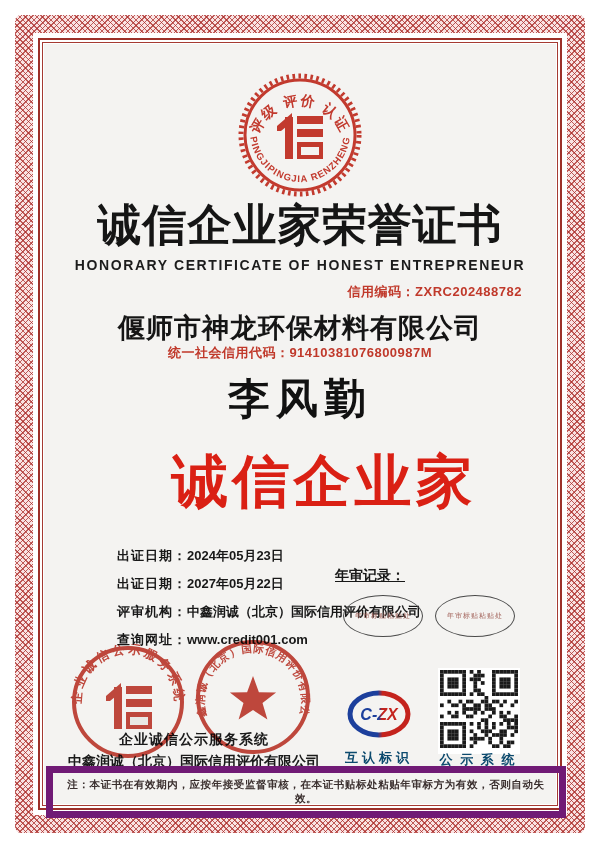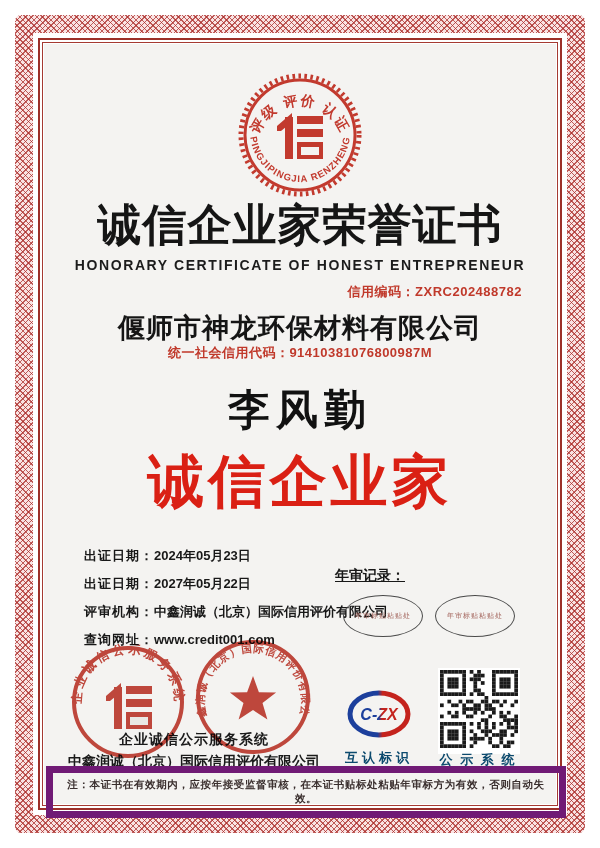--- a/index.html
+++ b/index.html
@@ -20,26 +20,26 @@
   .abs{position:absolute;}
   .center-x{left:50%;transform:translateX(-50%);}
 
   
   .title{width:100%;text-align:center;font-size:44px;font-weight:bold;color:#151515;letter-spacing:1px;white-space:nowrap;}
   .subtitle{width:100%;text-align:center;font-size:14px;font-weight:bold;color:#1c1c1c;letter-spacing:1.6px;white-space:nowrap;}
   .credit-code{font-size:13px;font-weight:bold;color:#c0392b;letter-spacing:.5px;}
   .company{width:100%;text-align:center;font-size:27px;font-weight:bold;color:#151515;letter-spacing:1px;}
   .uscc{width:100%;text-align:center;font-size:13px;font-weight:bold;color:#c0392b;letter-spacing:.5px;}
   .holder{width:100%;text-align:center;font-size:42px;font-weight:bold;color:#111;letter-spacing:6px;}
-  .honor{width:100%;text-align:center;font-size:57px;font-weight:bold;color:#da2014;letter-spacing:4px;}
+  .honor{width:100%;text-align:center;font-size:57px;font-weight:bold;color:#da2014;letter-spacing:4px;padding-left:24px;}
 
   
   .fields{font-size:13px;color:#181818;font-weight:bold;}
   .fields .row{margin-bottom:10px;white-space:nowrap;}
-  .fields .lab{letter-spacing:1px;}
+  .fields .lab{letter-spacing:1px;margin-left:33px;}
 
   .review-label{font-size:14px;font-weight:bold;color:#181818;}
   .sticker{width:78px;height:40px;border:1.5px solid #4a4a4a;border-radius:50%;
     display:flex;align-items:center;justify-content:center;background:transparent;}
   .sticker span{font-size:7px;color:#a4665e;letter-spacing:1px;}
 
   
   .org-line1{width:300px;text-align:center;font-size:14px;font-weight:bold;color:#1a1a1a;letter-spacing:1px;}
   .org-line2{width:340px;text-align:center;font-size:14px;font-weight:bold;color:#1a1a1a;}
   .seal{mix-blend-mode:multiply;opacity:.92;}
@@ -88,21 +88,21 @@
 
     <div class="abs credit-code" style="top:239px;right:34px;">
       <span>信用编码：</span><span>ZXRC202488782</span>
     </div>
 
     <div class="abs company" style="top:266px;">偃师市神龙环保材料有限公司</div>
     <div class="abs uscc" style="top:300px;">
       <span>统一社会信用代码：</span><span>91410381076800987M</span>
     </div>
 
-    <div class="abs holder" style="top:338px;">李风勤</div>
+    <div class="abs holder" style="top:327px;">李风勤</div>
     <div class="abs honor" style="top:400px;">诚信企业家</div>
 
     <div class="abs fields" style="left:40px;top:503px;">
       <div class="row">
         <span class="lab">出证日期：</span><span>2024年05月23日</span>
       </div>
       <div class="row">
         <span class="lab">出证日期：</span><span>2027年05月22日</span>
       </div>
       <div class="row">

